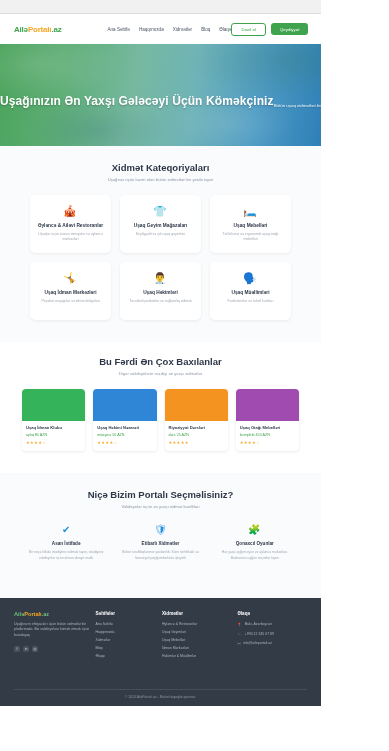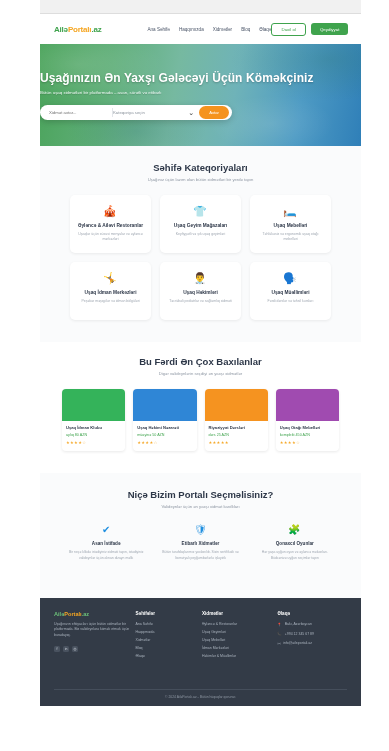--- a/index.html
+++ b/index.html
@@ -3,21 +3,21 @@
 <meta charset="utf-8">
 <style>
   * { margin:0; padding:0; box-sizing:border-box; }
   html,body { width:389px; height:751px; }
   body {
     font-family:"Liberation Sans", sans-serif;
     background:#ffffff;
     color:#2d3748;
     overflow:hidden;
   }
-  .page { width:321px; height:751px; position:relative; overflow:hidden;margin-left:40px; }
+  .page { width:321px; height:751px; position:relative; overflow:hidden; }
 
   
   .browser-strip { height:14px; background:#f1f1f1; border-bottom:1px solid #ddd; }
 
   
   .header {
     height:30px; background:#fff; display:flex; align-items:center;
     padding:0 14px; gap:0;
   }
   .logo { font-size:8px; font-weight:bold; letter-spacing:-.2px; white-space:nowrap; }
@@ -43,21 +43,21 @@
     display:flex; flex-direction:column; align-items:center; justify-content:center;
   }
   .hero::before {
     content:""; position:absolute; inset:0;
     background:
       radial-gradient(ellipse 120px 50px at 12% 20%, rgba(255,255,255,.13), transparent 70%),
       radial-gradient(ellipse 90px 40px at 72% 78%, rgba(255,255,255,.10), transparent 70%),
       radial-gradient(ellipse 140px 60px at 90% 15%, rgba(40,110,80,.22), transparent 70%),
       radial-gradient(ellipse 100px 45px at 30% 85%, rgba(30,90,120,.18), transparent 70%);
   }
-  .hero-inner { position:relative; z-index:2; width:100%; display:flex; flex-direction:column; align-items:flex-start; }
+  .hero-inner { position:relative; z-index:2; width:100%; display:flex; flex-direction:row; align-items:flex-end; }
   .hero h1 {
     font-size:12px; color:#fff; font-weight:bold; letter-spacing:.1px;
     text-shadow:0 1px 2px rgba(0,0,0,.25); white-space:nowrap;
   }
   .hero-sub {
     font-size:4.4px; color:#eef7f4; margin-top:5px; white-space:nowrap;
     text-shadow:0 1px 1px rgba(0,0,0,.2);
   }
   .searchbar {
     margin-top:10px; width:192px; height:15px; background:#fff; border-radius:8px;
@@ -163,21 +163,21 @@
         <div class="search-select">
           <span>Kateqoriya seçin</span>
           <span class="chev">⌄</span>
         </div>
         <button class="search-btn">Axtar</button>
       </div>
     </div>
   </div>
 
   <div class="cat-wrap">
-    <div class="sec-title">Səhifə Kateqoriyaları</div>
+    <div class="sec-title">Xidmət Kateqoriyaları</div>
     <div class="sec-sub">Uşağınız üçün lazım olan bütün xidmətləri bir yerdə tapın</div>
     <div class="cat-grid">
       <div class="cat-card">
         <div class="cat-icon">🎪</div>
         <div class="cat-name">Əyləncə &amp; Ailəvi Restoranlar</div>
         <div class="cat-desc">Uşaqlar üçün xüsusi menyular və əyləncə mərkəzləri</div>
       </div>
       <div class="cat-card">
         <div class="cat-icon">👕</div>
         <div class="cat-name">Uşaq Geyim Mağazaları</div>

